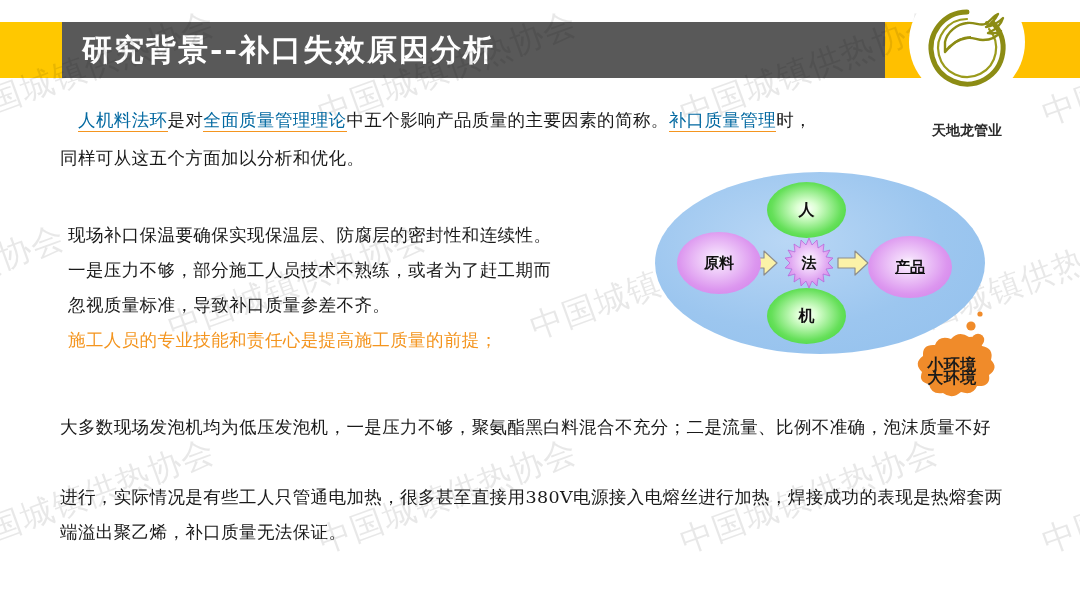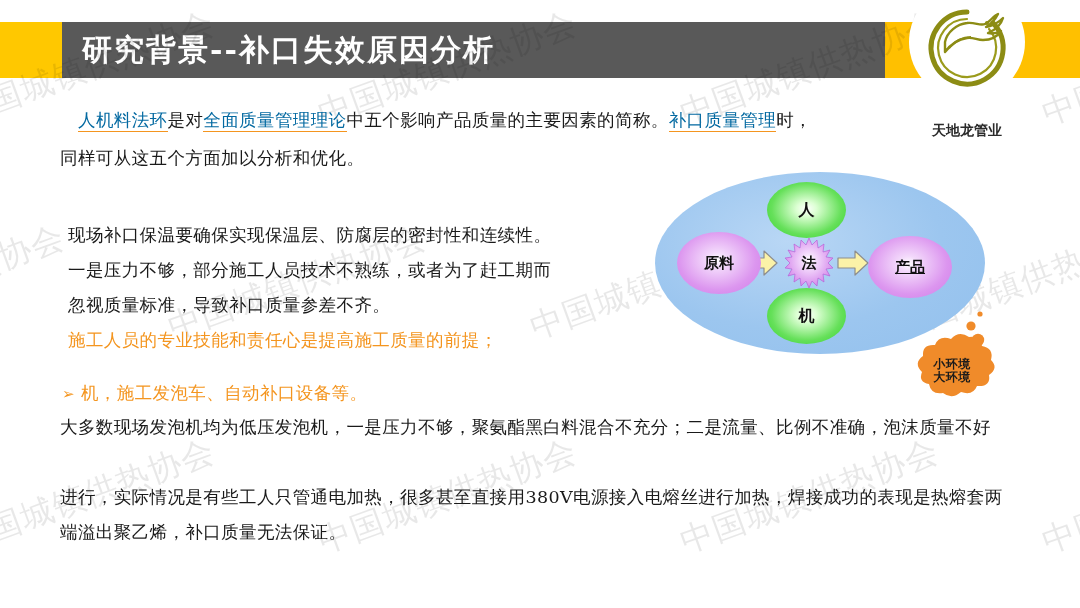--- a/index.html
+++ b/index.html
@@ -138,21 +138,21 @@
   }
   .arrow{position:absolute;width:34px;height:34px;}
   #arw1{left:105px;top:86px;}
   #arw2{left:196px;top:86px;}
 
   .cloud{position:absolute;left:252px;top:150px;width:120px;height:100px;}
   .cloud-label{
     position:absolute;left:252px;top:198px;width:120px;
     text-align:center;
     font-family:"DejaVu Sans","Liberation Sans",sans-serif;
-    font-size:12px;font-weight:700;color:#1b1b1b;line-height:13px;
+    font-size:16px;font-weight:700;color:#1b1b1b;line-height:13px;
     letter-spacing:0.5px;
   }
 </style>
 </head>
 <body>
 
 <div id="slide">
 
   <div id="header">
     <div class="bar-yellow-left"></div>
@@ -194,23 +194,20 @@
     <div class="ln" style="left:78px;top:108px;">
       <span class="u">人机料法环</span><span>是对</span><span class="u">全面质量管理理论</span><span>中五个影响产品质量的主要因素的简称。</span><span class="u">补口质量管理</span><span>时，</span>
     </div>
     <div class="ln" style="left:60px;top:146px;">同样可从这五个方面加以分析和优化。</div>
 
     <div class="ln" style="left:68px;top:223px;">现场补口保温要确保实现保温层、防腐层的密封性和连续性。</div>
     <div class="ln" style="left:68px;top:258px;">一是压力不够，部分施工人员技术不熟练，或者为了赶工期而</div>
     <div class="ln" style="left:68px;top:293px;">忽视质量标准，导致补口质量参差不齐。</div>
     <div class="ln em" style="left:68px;top:328px;">施工人员的专业技能和责任心是提高施工质量的前提；</div>
 
-    <div class="ln bullet" style="left:62px;top:381px;">
-      <span class="arrowmark">➢</span><span>机，施工发泡车、自动补口设备等。</span>
-    </div>
     <div class="ln" style="left:60px;top:415px;">大多数现场发泡机均为低压发泡机，一是压力不够，聚氨酯黑白料混合不充分；二是流量、比例不准确，泡沫质量不好</div>
     <div class="ln" style="left:60px;top:485px;">进行，实际情况是有些工人只管通电加热，很多甚至直接用380V电源接入电熔丝进行加热，焊接成功的表现是热熔套两</div>
     <div class="ln" style="left:60px;top:520px;">端溢出聚乙烯，补口质量无法保证。</div>
   </div>
 
   <div id="diagram">
     <div class="d-blue"></div>
 
     <svg class="arrow" id="arw1" viewBox="0 0 34 34">
       <path d="M2 12 L19 12 L19 5 L32 17 L19 29 L19 22 L2 22 Z" fill="#FBF2A8" stroke="#8d8d8d" stroke-width="1.2" stroke-linejoin="round"></path>

